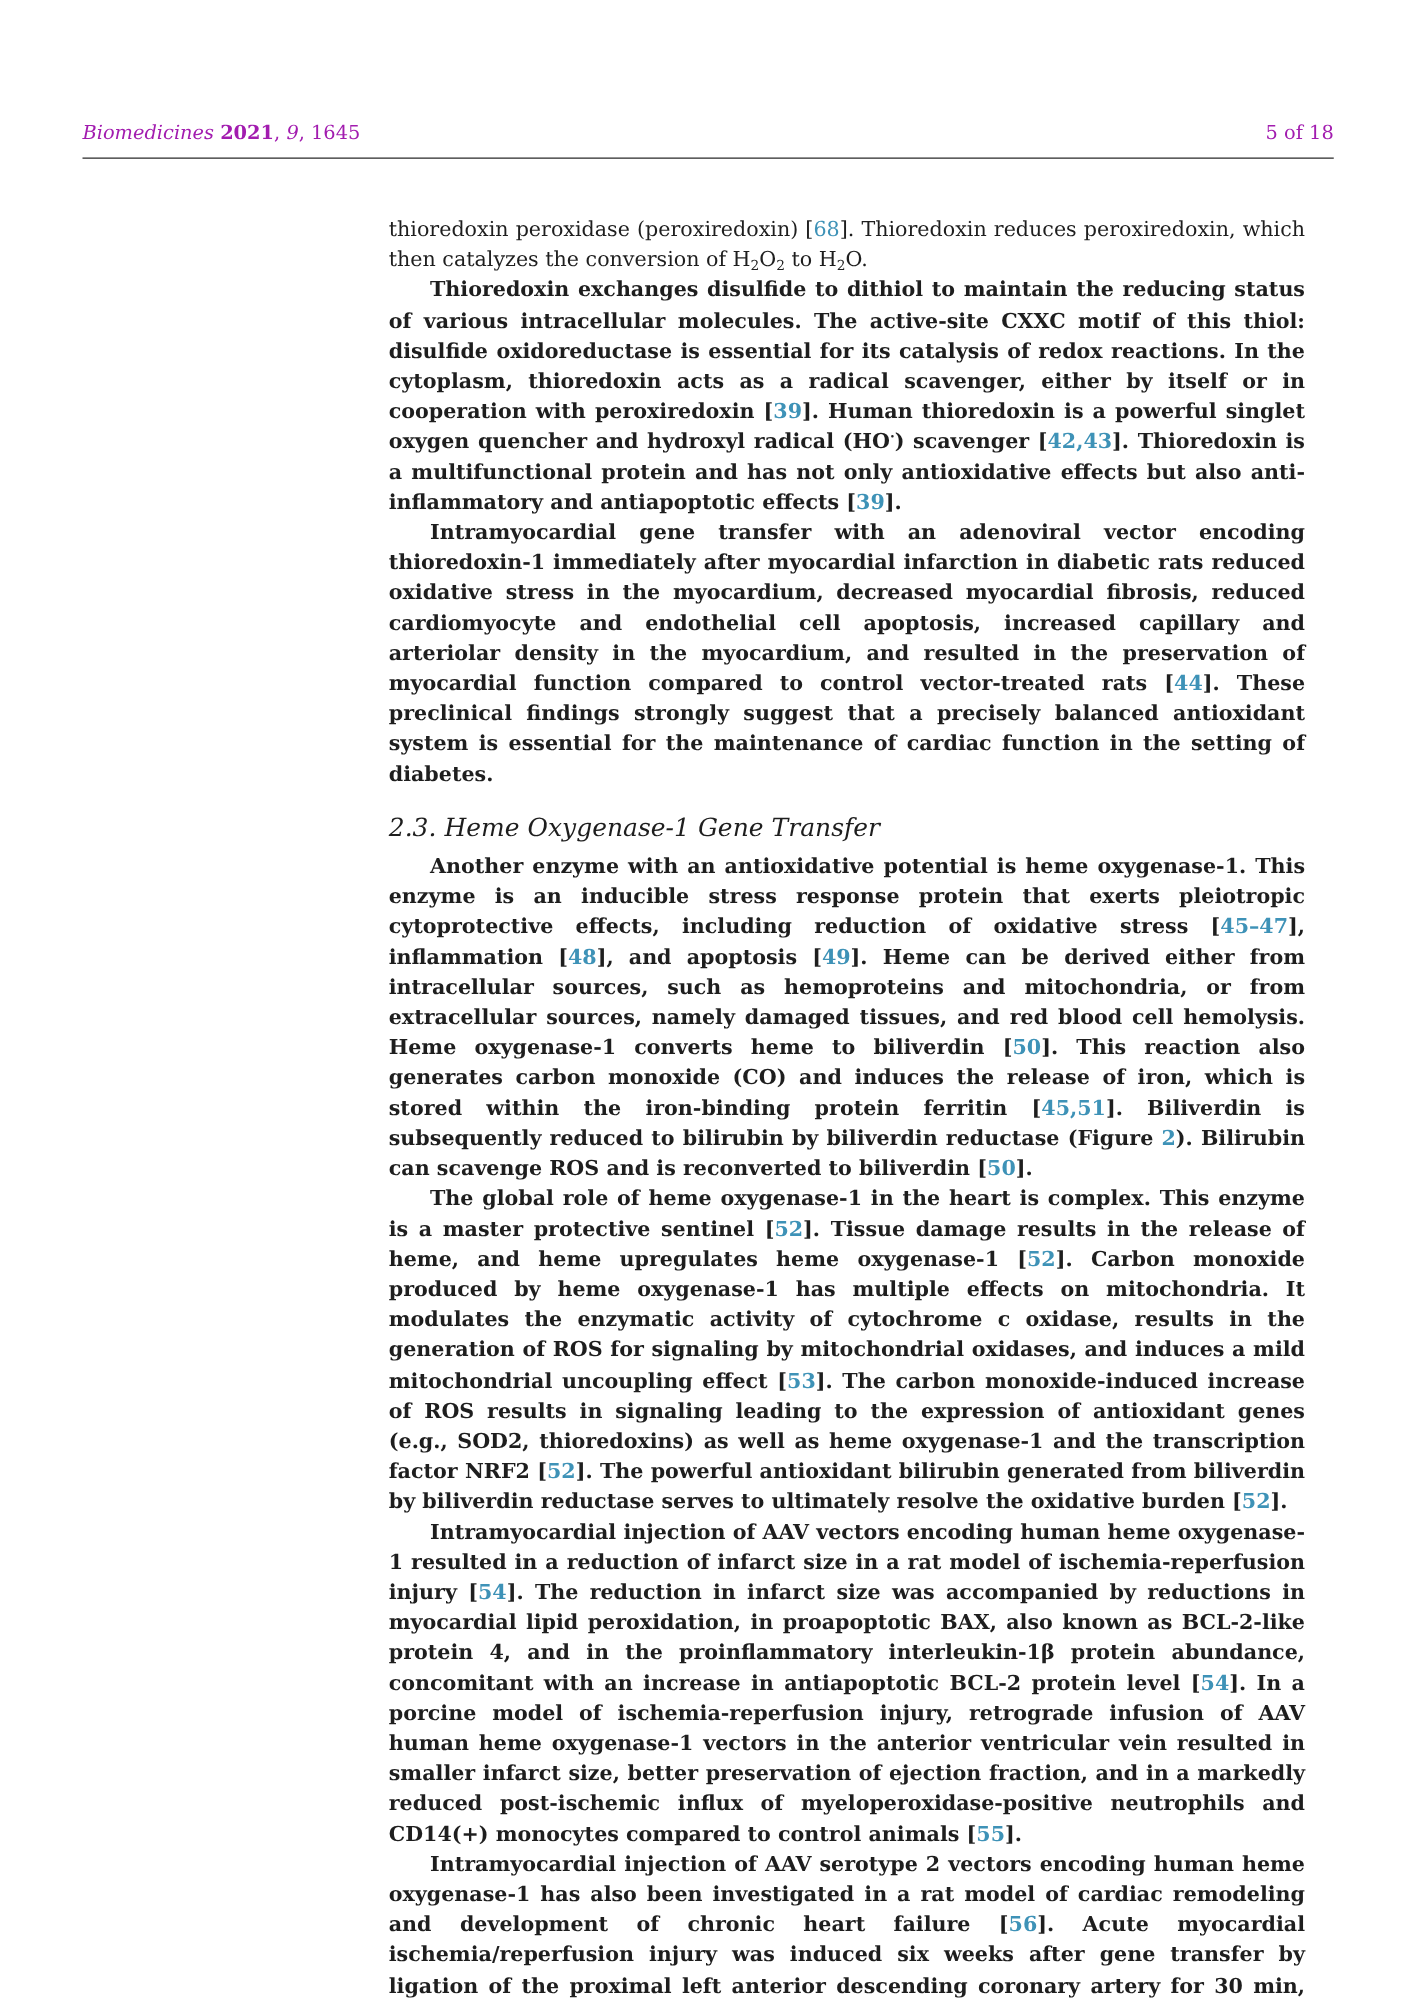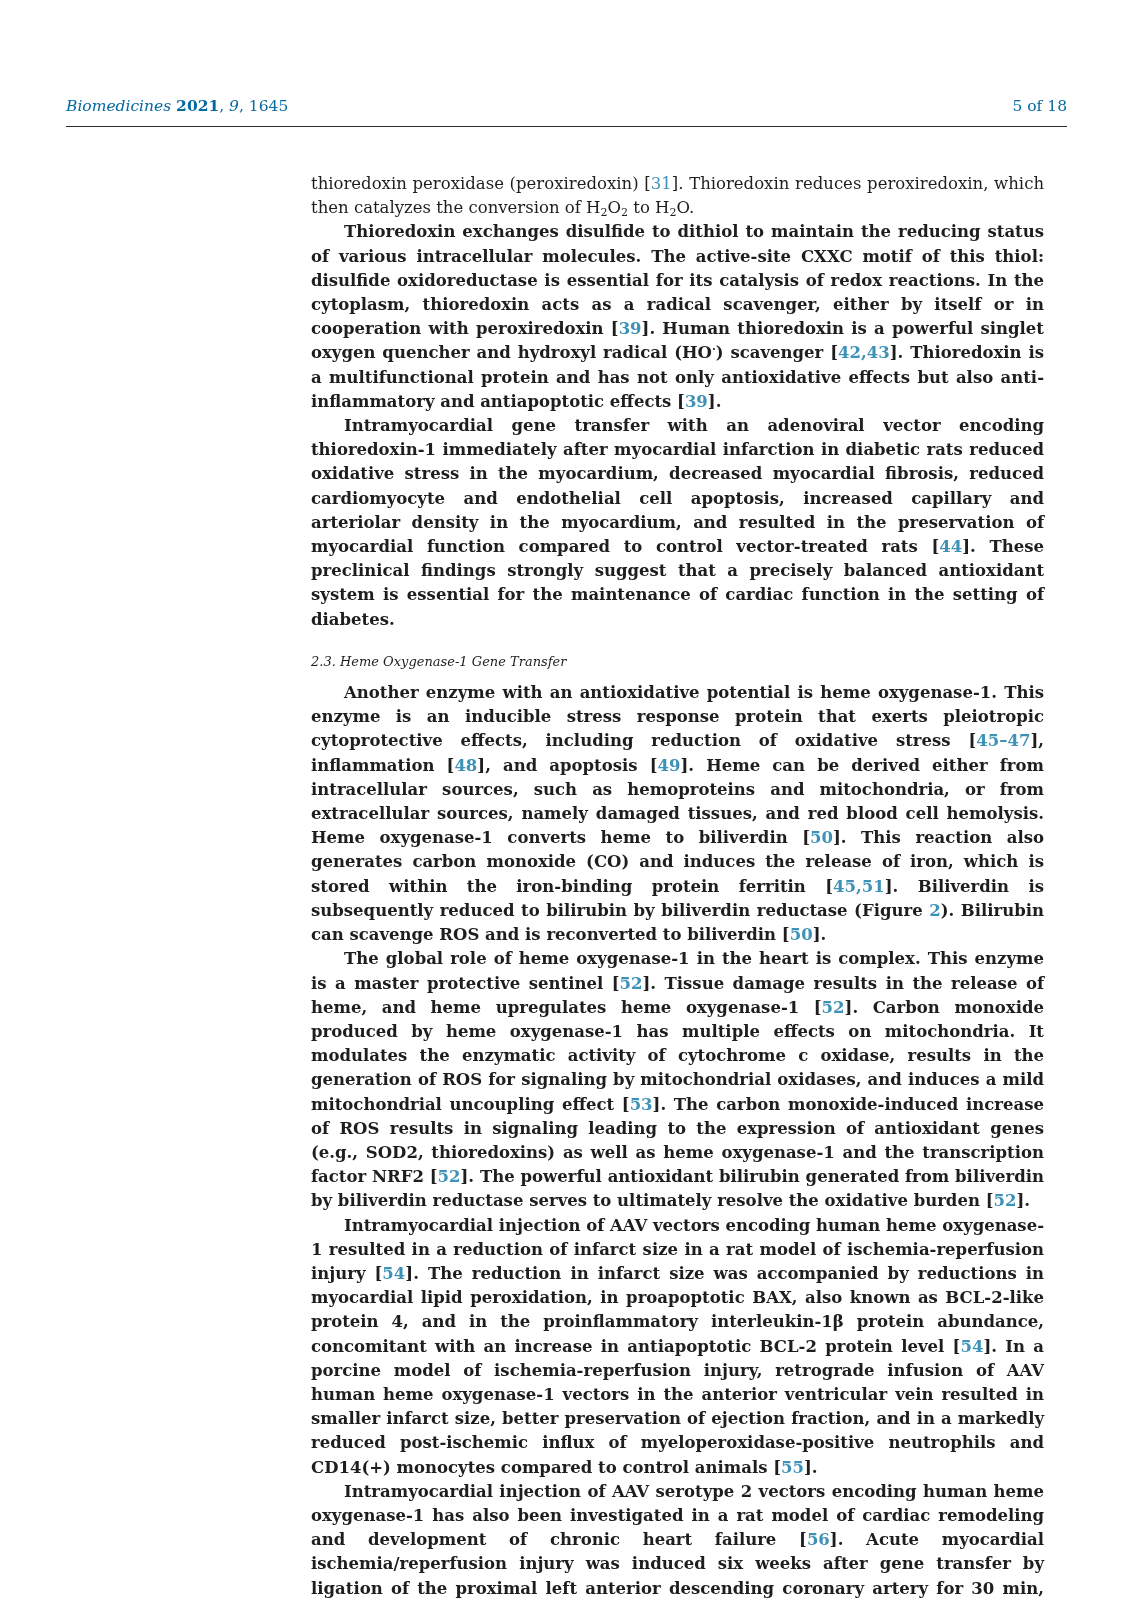--- a/index.html
+++ b/index.html
@@ -14,21 +14,21 @@
   }
   .running-head {
     position: absolute;
     left: 66px;
     right: 64px;
     top: 96px;
     display: flex;
     justify-content: space-between;
     align-items: baseline;
     font-size: 15.5px;
-    color: #0369a1;
+    color: #a21caf;
   }
   .rh-italic { font-style: italic; }
   .rh-bold { font-weight: bold; }
   .head-rule {
     position: absolute;
     left: 66px;
     right: 64px;
     top: 126px;
     border-top: 1px solid #2a2a2a;
     height: 0;
@@ -40,21 +40,21 @@
     width: 733px;
     font-size: 16.5px;
     line-height: 24.2px;
     text-align: justify;
     hyphens: auto;
     -webkit-hyphens: auto;
   }
   main.article-body p { margin: 0; }
   main.article-body p.indent { text-indent: 33px; font-weight: bold; }
   h2.section {
-    font-size: 13px;
+    font-size: 20px;
     font-style: italic;
     font-weight: normal;
     margin: 18px 0 7px 0;
     text-align: left;
     line-height: 24.2px;
   }
   .cite { text-decoration: none; cursor: pointer; }
   sub.chem {
     font-size: 11px;
     line-height: 0;
@@ -74,21 +74,21 @@
 <body>
 
 <div class="page">
   <div class="running-head">
     <span id="header-left"><span class="rh-italic">Biomedicines </span><span class="rh-bold">2021</span><span class="">, </span><span class="rh-italic">9</span><span class="">, 1645</span></span>
     <span>5 of 18</span>
   </div>
   <div class="head-rule"></div>
 
   <main class="article-body" id="article-body">
-      <p>thioredoxin peroxidase (peroxiredoxin) [<span class="cite" style="color: rgb(62, 146, 183);">31</span>]. Thioredoxin reduces peroxiredoxin, which then catalyzes the conversion of H<sub class="chem">2</sub>O<sub class="chem">2</sub> to H<sub class="chem">2</sub>O.</p>
+      <p>thioredoxin peroxidase (peroxiredoxin) [<span class="cite" style="color: rgb(62, 146, 183);">68</span>]. Thioredoxin reduces peroxiredoxin, which then catalyzes the conversion of H<sub class="chem">2</sub>O<sub class="chem">2</sub> to H<sub class="chem">2</sub>O.</p>
       <p class="indent">Thioredoxin exchanges disulfide to dithiol to maintain the reducing status of various intracellular molecules. The active-site CXXC motif of this thiol: disulfide oxidoreductase is essential for its catalysis of redox reactions. In the cytoplasm, thioredoxin acts as a radical scavenger, either by itself or in cooperation with peroxiredoxin [<span class="cite" style="color: rgb(62, 146, 183);">39</span>]. Human thioredoxin is a powerful singlet oxygen quencher and hydroxyl radical (HO<sup class="rad">·</sup>) scavenger [<span class="cite" style="color: rgb(62, 146, 183);">42,43</span>]. Thioredoxin is a multifunctional protein and has not only antioxidative effects but also anti-inflammatory and antiapoptotic effects [<span class="cite" style="color: rgb(62, 146, 183);">39</span>].</p>
       <p class="indent">Intramyocardial gene transfer with an adenoviral vector encoding thioredoxin-1 immediately after myocardial infarction in diabetic rats reduced oxidative stress in the myocardium, decreased myocardial fibrosis, reduced cardiomyocyte and endothelial cell apoptosis, increased capillary and arteriolar density in the myocardium, and resulted in the preservation of myocardial function compared to control vector-treated rats [<span class="cite" style="color: rgb(62, 146, 183);">44</span>]. These preclinical findings strongly suggest that a precisely balanced antioxidant system is essential for the maintenance of cardiac function in the setting of diabetes.</p>
       <h2 class="section">2.3. Heme Oxygenase-1 Gene Transfer</h2>
       <p class="indent">Another enzyme with an antioxidative potential is heme oxygenase-1. This enzyme is an inducible stress response protein that exerts pleiotropic cytoprotective effects, including reduction of oxidative stress [<span class="cite" style="color: rgb(62, 146, 183);">45–47</span>], inflammation [<span class="cite" style="color: rgb(62, 146, 183);">48</span>], and apoptosis [<span class="cite" style="color: rgb(62, 146, 183);">49</span>].  Heme can be derived either from intracellular sources, such as hemoproteins and mitochondria, or from extracellular sources, namely damaged tissues, and red blood cell hemolysis. Heme oxygenase-1 converts heme to biliverdin [<span class="cite" style="color: rgb(62, 146, 183);">50</span>]. This reaction also generates carbon monoxide (CO) and induces the release of iron, which is stored within the iron-binding protein ferritin [<span class="cite" style="color: rgb(62, 146, 183);">45,51</span>]. Biliverdin is subsequently reduced to bilirubin by biliverdin reductase (Figure <span class="cite" style="color: rgb(62, 146, 183);">2</span>). Bilirubin can scavenge ROS and is reconverted to biliverdin [<span class="cite" style="color: rgb(62, 146, 183);">50</span>].</p>
       <p class="indent">The global role of heme oxygenase-1 in the heart is complex. This enzyme is a master protective sentinel [<span class="cite" style="color: rgb(62, 146, 183);">52</span>]. Tissue damage results in the release of heme, and heme upregulates heme oxygenase-1 [<span class="cite" style="color: rgb(62, 146, 183);">52</span>]. Carbon monoxide produced by heme oxygenase-1 has multiple effects on mitochondria.  It modulates the enzymatic activity of cytochrome c oxidase, results in the generation of ROS for signaling by mitochondrial oxidases, and induces a mild mitochondrial uncoupling effect [<span class="cite" style="color: rgb(62, 146, 183);">53</span>].  The carbon monoxide-induced increase of ROS results in signaling leading to the expression of antioxidant genes (e.g., SOD2, thioredoxins) as well as heme oxygenase-1 and the transcription factor NRF2 [<span class="cite" style="color: rgb(62, 146, 183);">52</span>].  The powerful antioxidant bilirubin generated from biliverdin by biliverdin reductase serves to ultimately resolve the oxidative burden [<span class="cite" style="color: rgb(62, 146, 183);">52</span>].</p>
       <p class="indent">Intramyocardial injection of AAV vectors encoding human heme oxygenase-1 resulted in a reduction of infarct size in a rat model of ischemia-reperfusion injury [<span class="cite" style="color: rgb(62, 146, 183);">54</span>].  The reduction in infarct size was accompanied by reductions in myocardial lipid peroxidation, in proapoptotic BAX, also known as BCL-2-like protein 4, and in the proinflammatory interleukin-1β protein abundance, concomitant with an increase in antiapoptotic BCL-2 protein level [<span class="cite" style="color: rgb(62, 146, 183);">54</span>]. In a porcine model of ischemia-reperfusion injury, retrograde infusion of AAV human heme oxygenase-1 vectors in the anterior ventricular vein resulted in smaller infarct size, better preservation of ejection fraction, and in a markedly reduced post-ischemic influx of myeloperoxidase-positive neutrophils and CD14(+) monocytes compared to control animals [<span class="cite" style="color: rgb(62, 146, 183);">55</span>].</p>
       <p class="indent">Intramyocardial injection of AAV serotype 2 vectors encoding human heme oxygenase-1 has also been investigated in a rat model of cardiac remodeling and development of chronic heart failure [<span class="cite" style="color: rgb(62, 146, 183);">56</span>]. Acute myocardial ischemia/reperfusion injury was induced six weeks after gene transfer by ligation of the proximal left anterior descending coronary artery for 30 min, followed by reperfusion. The heme oxygenase-1-treated animals were characterized by preservation of left ventricular function and left ventricular dimensions and structure one year after myocardial infarction, whereas the control vector-treated rats</p>
     </main>
 </div>
 

